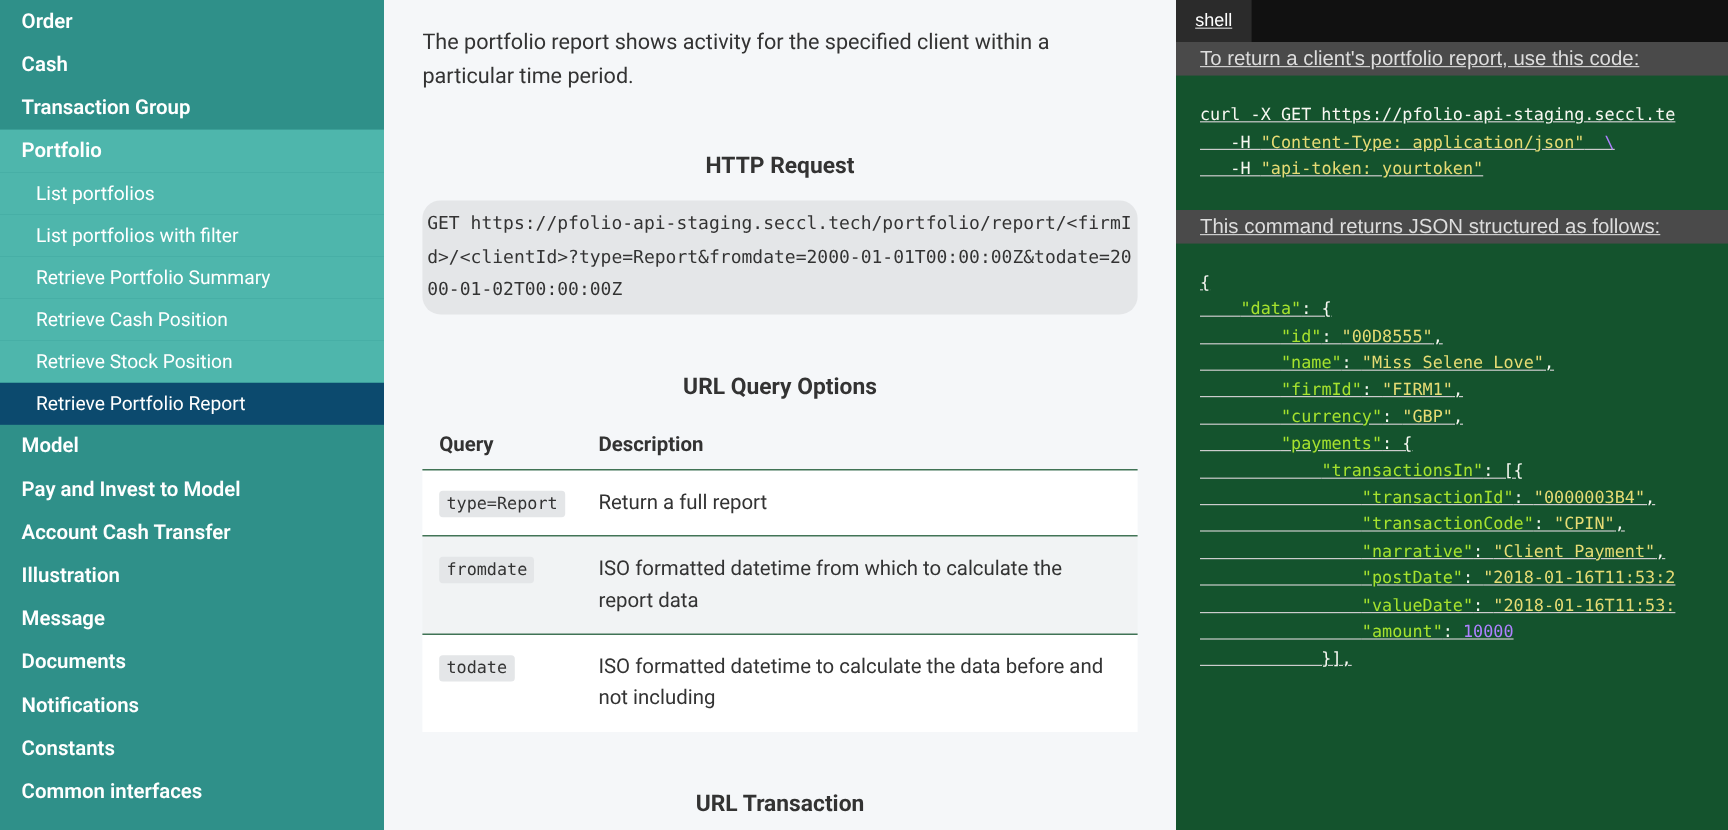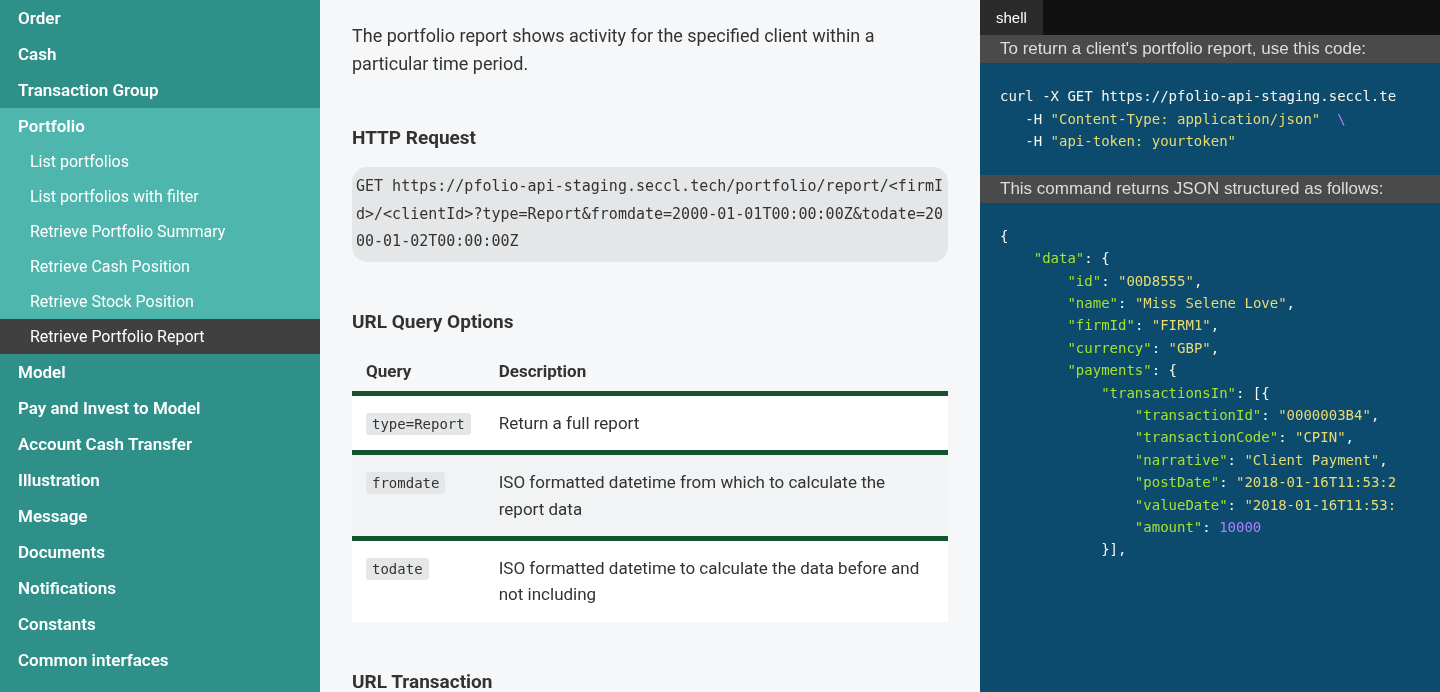--- a/index.html
+++ b/index.html
@@ -1,32 +1,32 @@
 <!DOCTYPE html>
 <html><head>
 <meta charset="utf-8">
 <style>
 * { margin: 0; padding: 0; box-sizing: border-box; }
 body { font-family: -apple-system, BlinkMacSystemFont, "Segoe UI", Roboto, sans-serif; display: flex; width: 1440px; height: 692px; overflow: hidden; }
 .sidebar { width: 320px; background: #2f9089; color: #fff; overflow-y: auto; font-size: 16px; }
 .sidebar-item { padding: 8px 18px; cursor: pointer; font-weight: 600; font-size: 17px; }
 .sidebar-sub { padding: 8px 18px 8px 30px; cursor: pointer; font-weight: 400; font-size: 16px; }
 .expanded-bg { background: #4eb6ac; }
-.active-sub { background: #404040; }
+.active-sub { background: #0c4a6e; }
 .content { flex: 1; background: #f5f7f9; padding: 22px 32px; overflow-y: auto; color: #333; }
 .content p.intro { font-size: 18px; line-height: 1.55; color: #333; margin-bottom: 48px; }
-.content h2 { font-size: 19px; font-weight: 700; margin: 0 0 18px; color: #333; }
+.content h2 { font-size: 19px; font-weight: 700; margin: 0 0 18px; color: #333; text-align: center; }
 .codeblock { background: #e4e6e8; font-family: "SFMono-Regular", Consolas, monospace; font-size: 15px; padding: 6px 4px; line-height: 1.85; color: #333; margin-bottom: 48px; word-break: break-all; border-radius: 15px; }
 table { width: 100%; border-collapse: collapse; font-size: 17px; margin-bottom: 48px; }
 th { text-align: left; padding: 10px 14px; font-weight: 700; }
-td { padding: 14px 14px; border-top: 5px solid #14532d; vertical-align: top; line-height: 1.55; }
+td { padding: 14px 14px; border-top: 1px solid #14532d; vertical-align: top; line-height: 1.55; }
 tbody tr:nth-child(even) { background: #f1f3f4; }
 tbody tr:nth-child(odd) { background: #fff; }
 code.inline { background: #e4e6e8; font-family: "SFMono-Regular", Consolas, monospace; font-size: 14px; padding: 3px 6px; border-radius: 3px; }
-.codepanel { width: 460px; background: #0c4a6e; color: #ccc; font-family: "SFMono-Regular", Consolas, monospace; font-size: 14px; overflow-y: auto; overflow-x: hidden; }
+.codepanel { width: 460px; background: #14532d; color: #ccc; font-family: "SFMono-Regular", Consolas, monospace; font-size: 14px; overflow-y: auto; overflow-x: hidden; text-decoration: underline; }
 .tabbar { background: #111; display: flex; }
 .tab { padding: 9px 16px; color: #fff; font-family: -apple-system, sans-serif; font-size: 15px; cursor: pointer; }
 .tab.active { background: #2b2b2b; }
 .code-desc { background: #4a4a4a; color: #ddd; font-family: -apple-system, sans-serif; font-size: 17px; line-height: 1.55; padding: 1px 20px; }
 .code-block { padding: 22px 20px; white-space: pre; line-height: 1.6; }
 .tok-s { color: #e6db74; }
 .tok-p { color: #ae81ff; }
 .tok-k { color: #f8f8f2; }
 .tok-n { color: #a6e22e; }
 </style>

